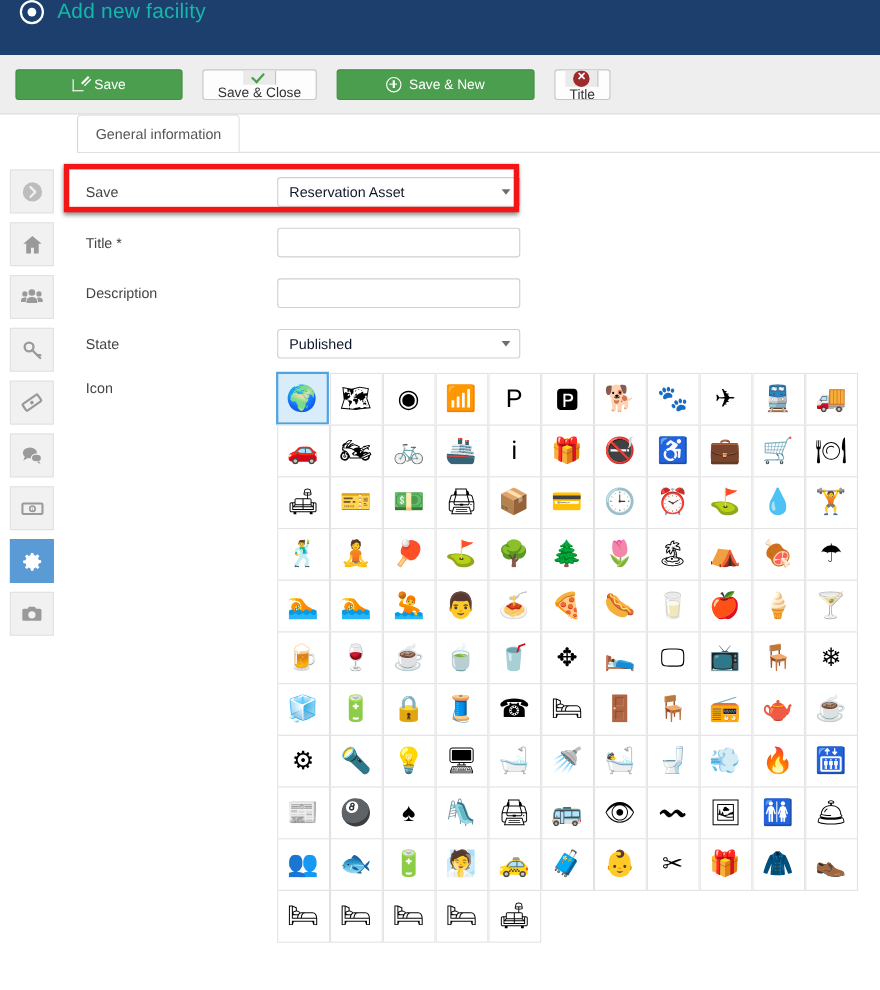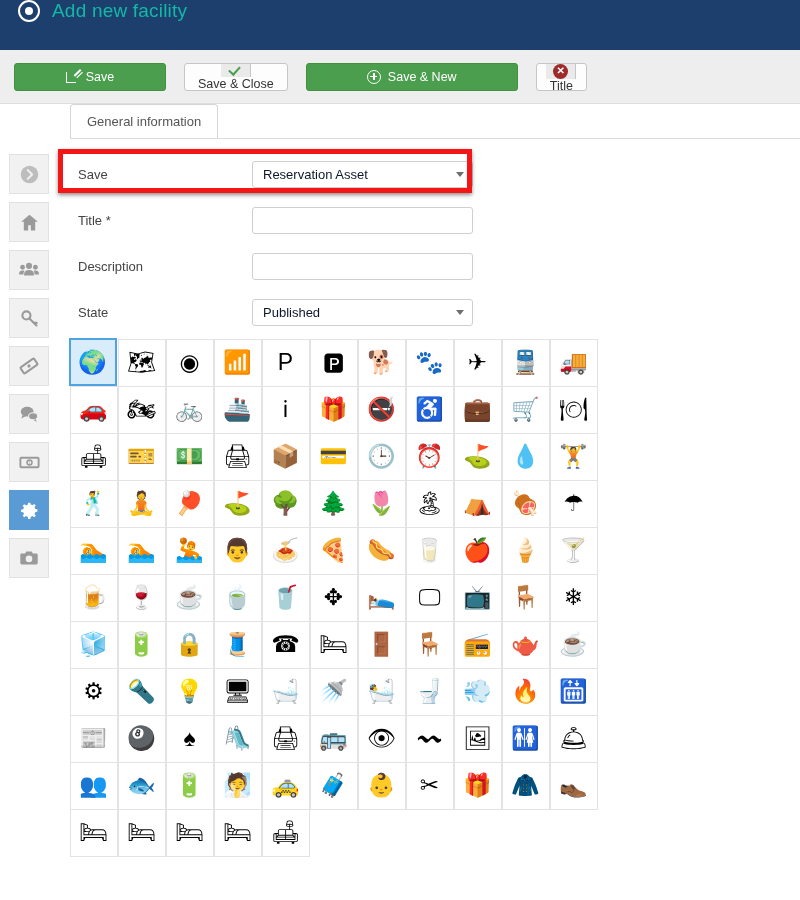--- a/index.html
+++ b/index.html
@@ -82,21 +82,21 @@
   }
   .btn-split .ico-cell {
     width:30px; height:100%;
     background:#eaeaea;
     border-right:1px solid #c6c6c6;
     display:flex; align-items:center; justify-content:center;
   }
   .btn-split .lbl { padding:0 13px; }
 
   .save-w { width:152px; }
-  .savenew-w { width:212px; }
+  .savenew-w { width:180px; }
 
   
   .check { width:13px; height:13px; position:relative; display:block; }
   .check:after {
     content:""; position:absolute;
     left:2px; top:0px;
     width:5px; height:9px;
     border:solid #4a9e4d;
     border-width:0 2.4px 2.4px 0;
     transform:rotate(42deg);
@@ -401,20 +401,21 @@
         <div class="lab">State</div>
         <div class="fld">
           <div class="select-box">
             <span>Published</span>
             <span class="caret"></span>
           </div>
         </div>
       </div>
 
       <div class="icon-row">
+        <div class="lab">Icon</div>
         <div class="grid" id="icon-grid">
             <div class="cell sel">
               <span class="g">🌍</span>
             </div>
             <div class="cell">
               <span class="g">🗺</span>
             </div>
             <div class="cell">
               <span class="g">◉</span>
             </div>

